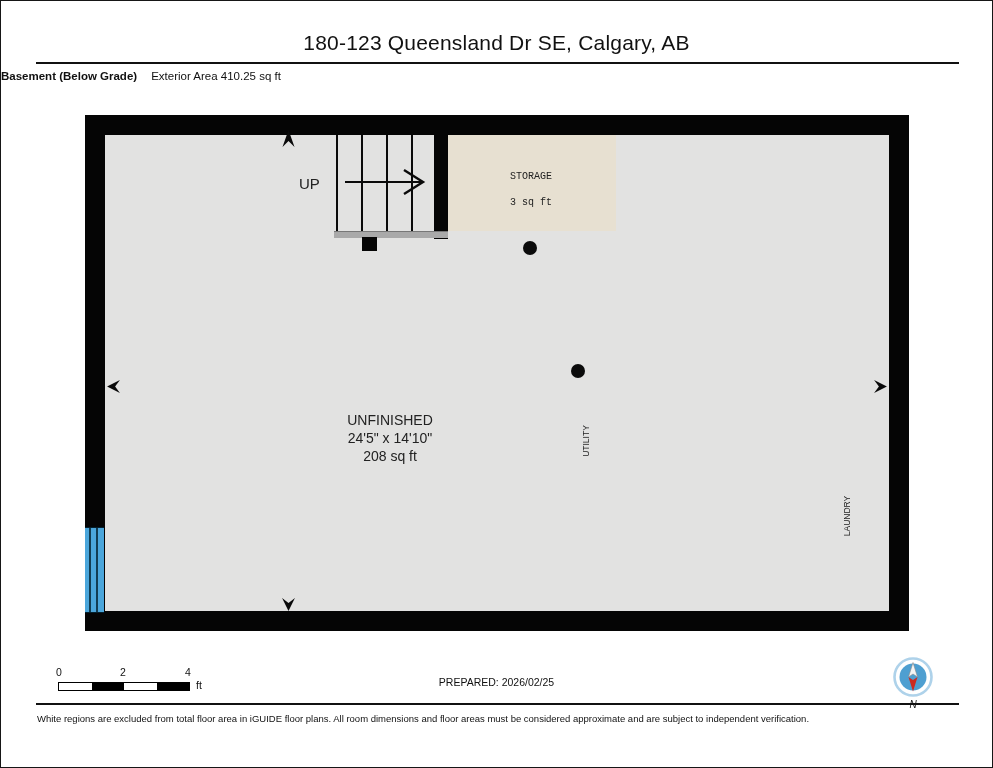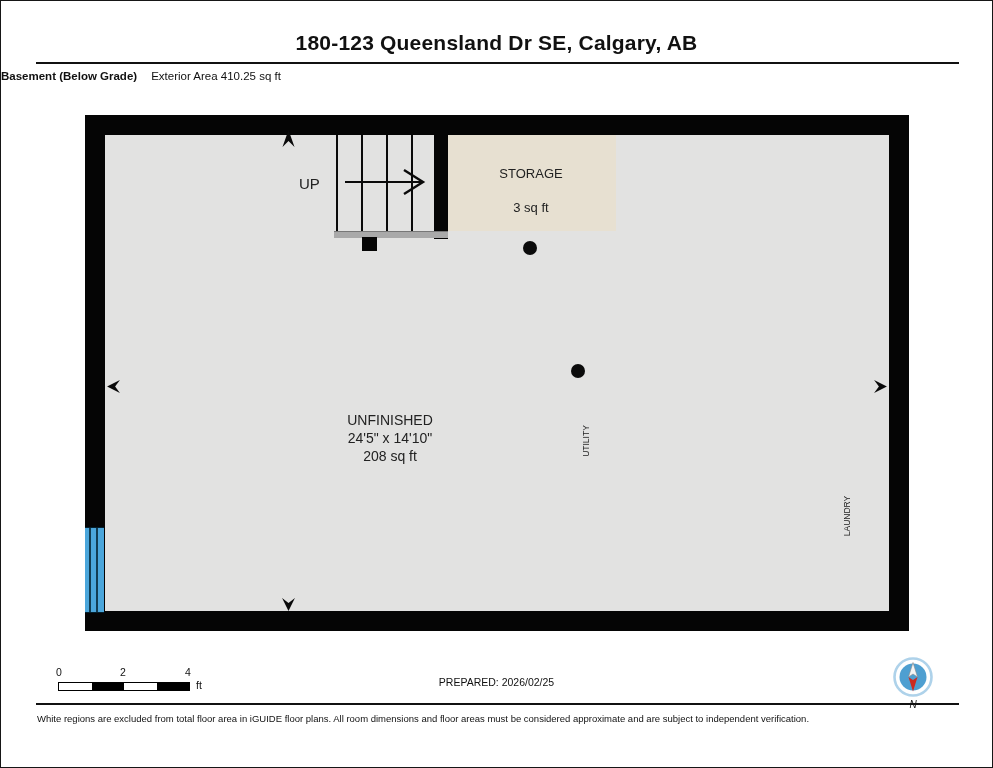--- a/index.html
+++ b/index.html
@@ -4,35 +4,35 @@
 <style>
   html,body{margin:0;padding:0;background:#fff;}
   #page{
     position:relative;width:993px;height:768px;background:#ffffff;
     border:1px solid #161616;box-sizing:border-box;overflow:hidden;
     font-family:"Liberation Sans",sans-serif;color:#111;
   }
   
   .title{
     position:absolute;left:0;top:30px;width:100%;text-align:center;
-    font-size:21px;font-weight:bold;letter-spacing:.2px;
+    font-size:21px;font-weight:normal;letter-spacing:.2px;
   }
   .rule{position:absolute;left:35px;width:923px;height:2px;background:#111;}
   .rule.top{top:61px;}
   .rule.bottom{top:702px;}
   .subtitle{
     position:absolute;left:0;top:69px;width:100%;text-align:left;font-size:11.5px;
   }
   .subtitle b{margin-right:14px;}
   
   #plan{position:absolute;left:84px;top:114px;width:824px;height:516px;background:#050505;}
   .floor{position:absolute;left:20px;top:20px;width:784px;height:476px;background:#e2e2e1;}
   .room-storage{position:absolute;left:361px;top:20px;width:170px;height:96px;background:#e7e0d1;
     display:flex;align-items:center;justify-content:center;}
-  .room-label{font-size:13px;line-height:1.3;text-align:center;color:#222;white-space:pre-line;}
+  .room-label{font-size:10px;line-height:1.3;text-align:center;color:#222;white-space:pre-line;font-family:Liberation Mono, monospace;}
   .stair-wall{position:absolute;left:349px;top:20px;width:14px;height:104px;background:#050505;}
   .tread{position:absolute;top:20px;width:2px;height:96px;background:#0a0a0a;}
   .stair-bar{position:absolute;left:249px;top:116px;width:114px;height:6px;background:#a9a9a9;border-top:1px solid #777;}
   .stair-post{position:absolute;left:277px;top:122px;width:15px;height:14px;background:#050505;}
   .uplabel{position:absolute;left:214px;top:60px;font-size:15px;color:#222;}
   .dot{position:absolute;width:14px;height:14px;border-radius:50%;background:#0b0b0b;}
   .lbl-unfinished{position:absolute;left:225px;top:296px;width:160px;text-align:center;
     font-size:14px;line-height:1.3;color:#222;}
   .vlabel{position:absolute;font-size:8.5px;color:#222;transform:rotate(-90deg);white-space:nowrap;}
   .window{position:absolute;left:0;top:412px;width:19px;height:84px;background:#4ba6db;border-top:1px solid #05202e;border-bottom:1px solid #05202e;}

